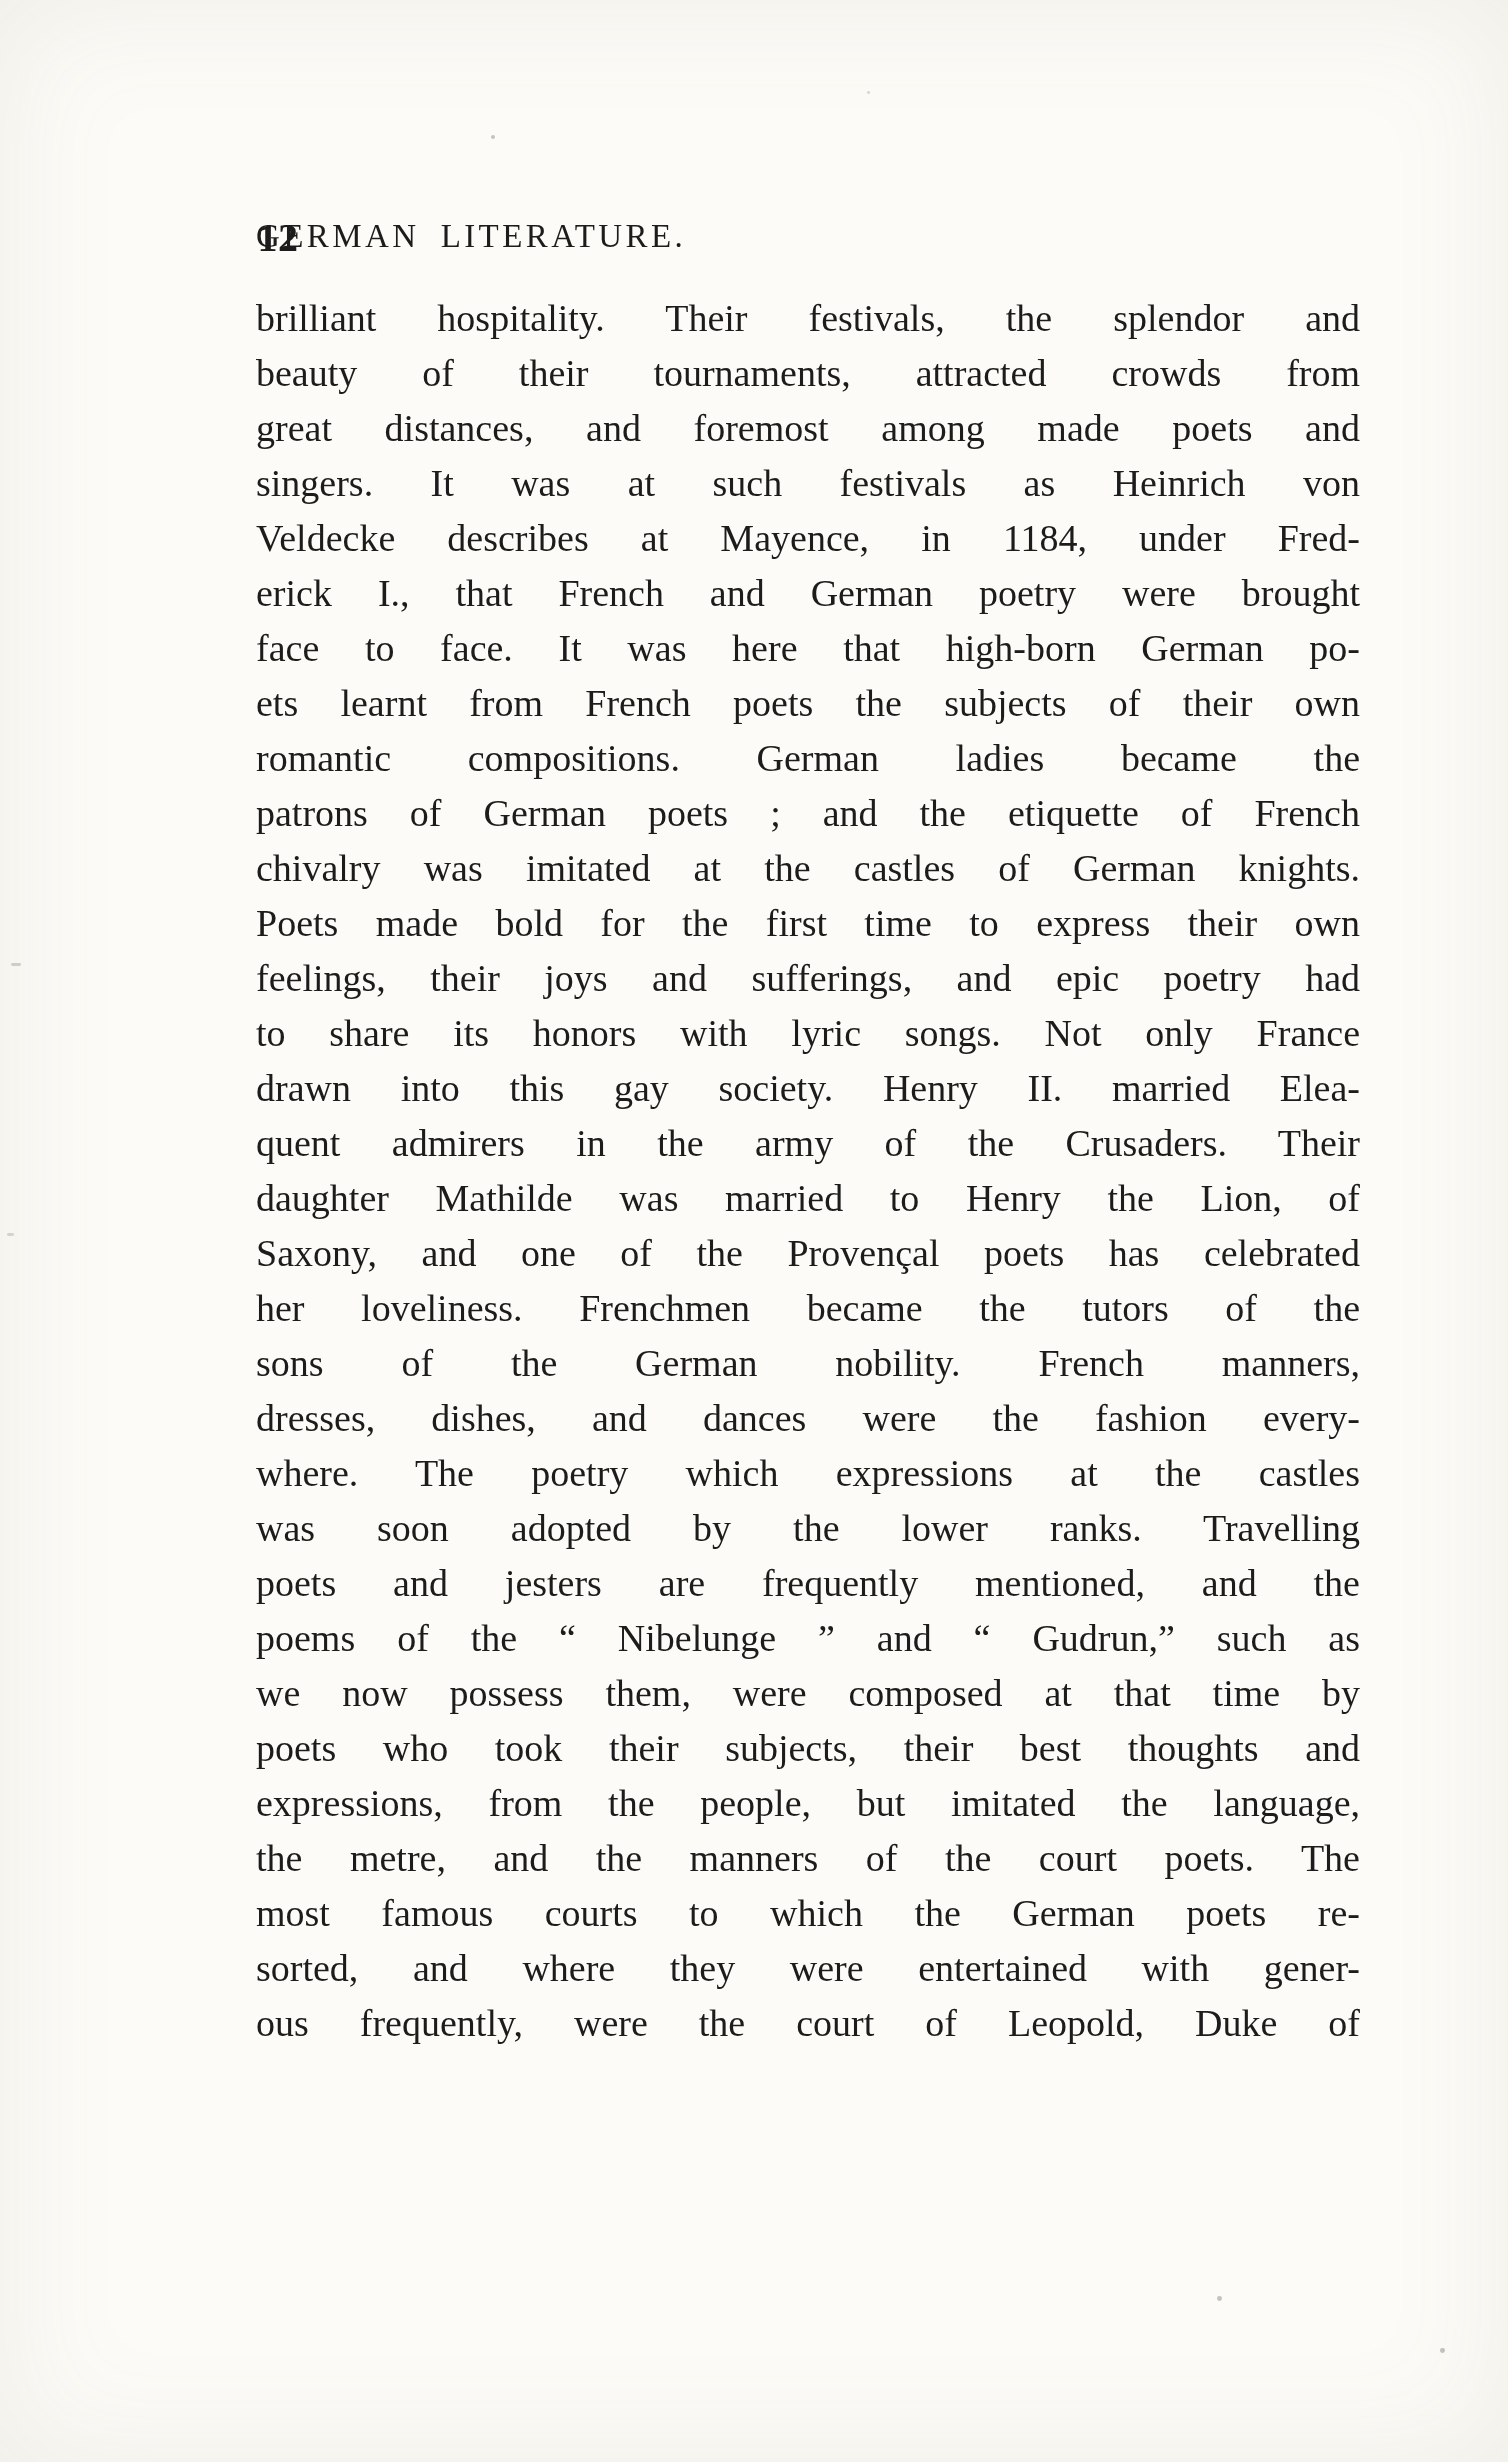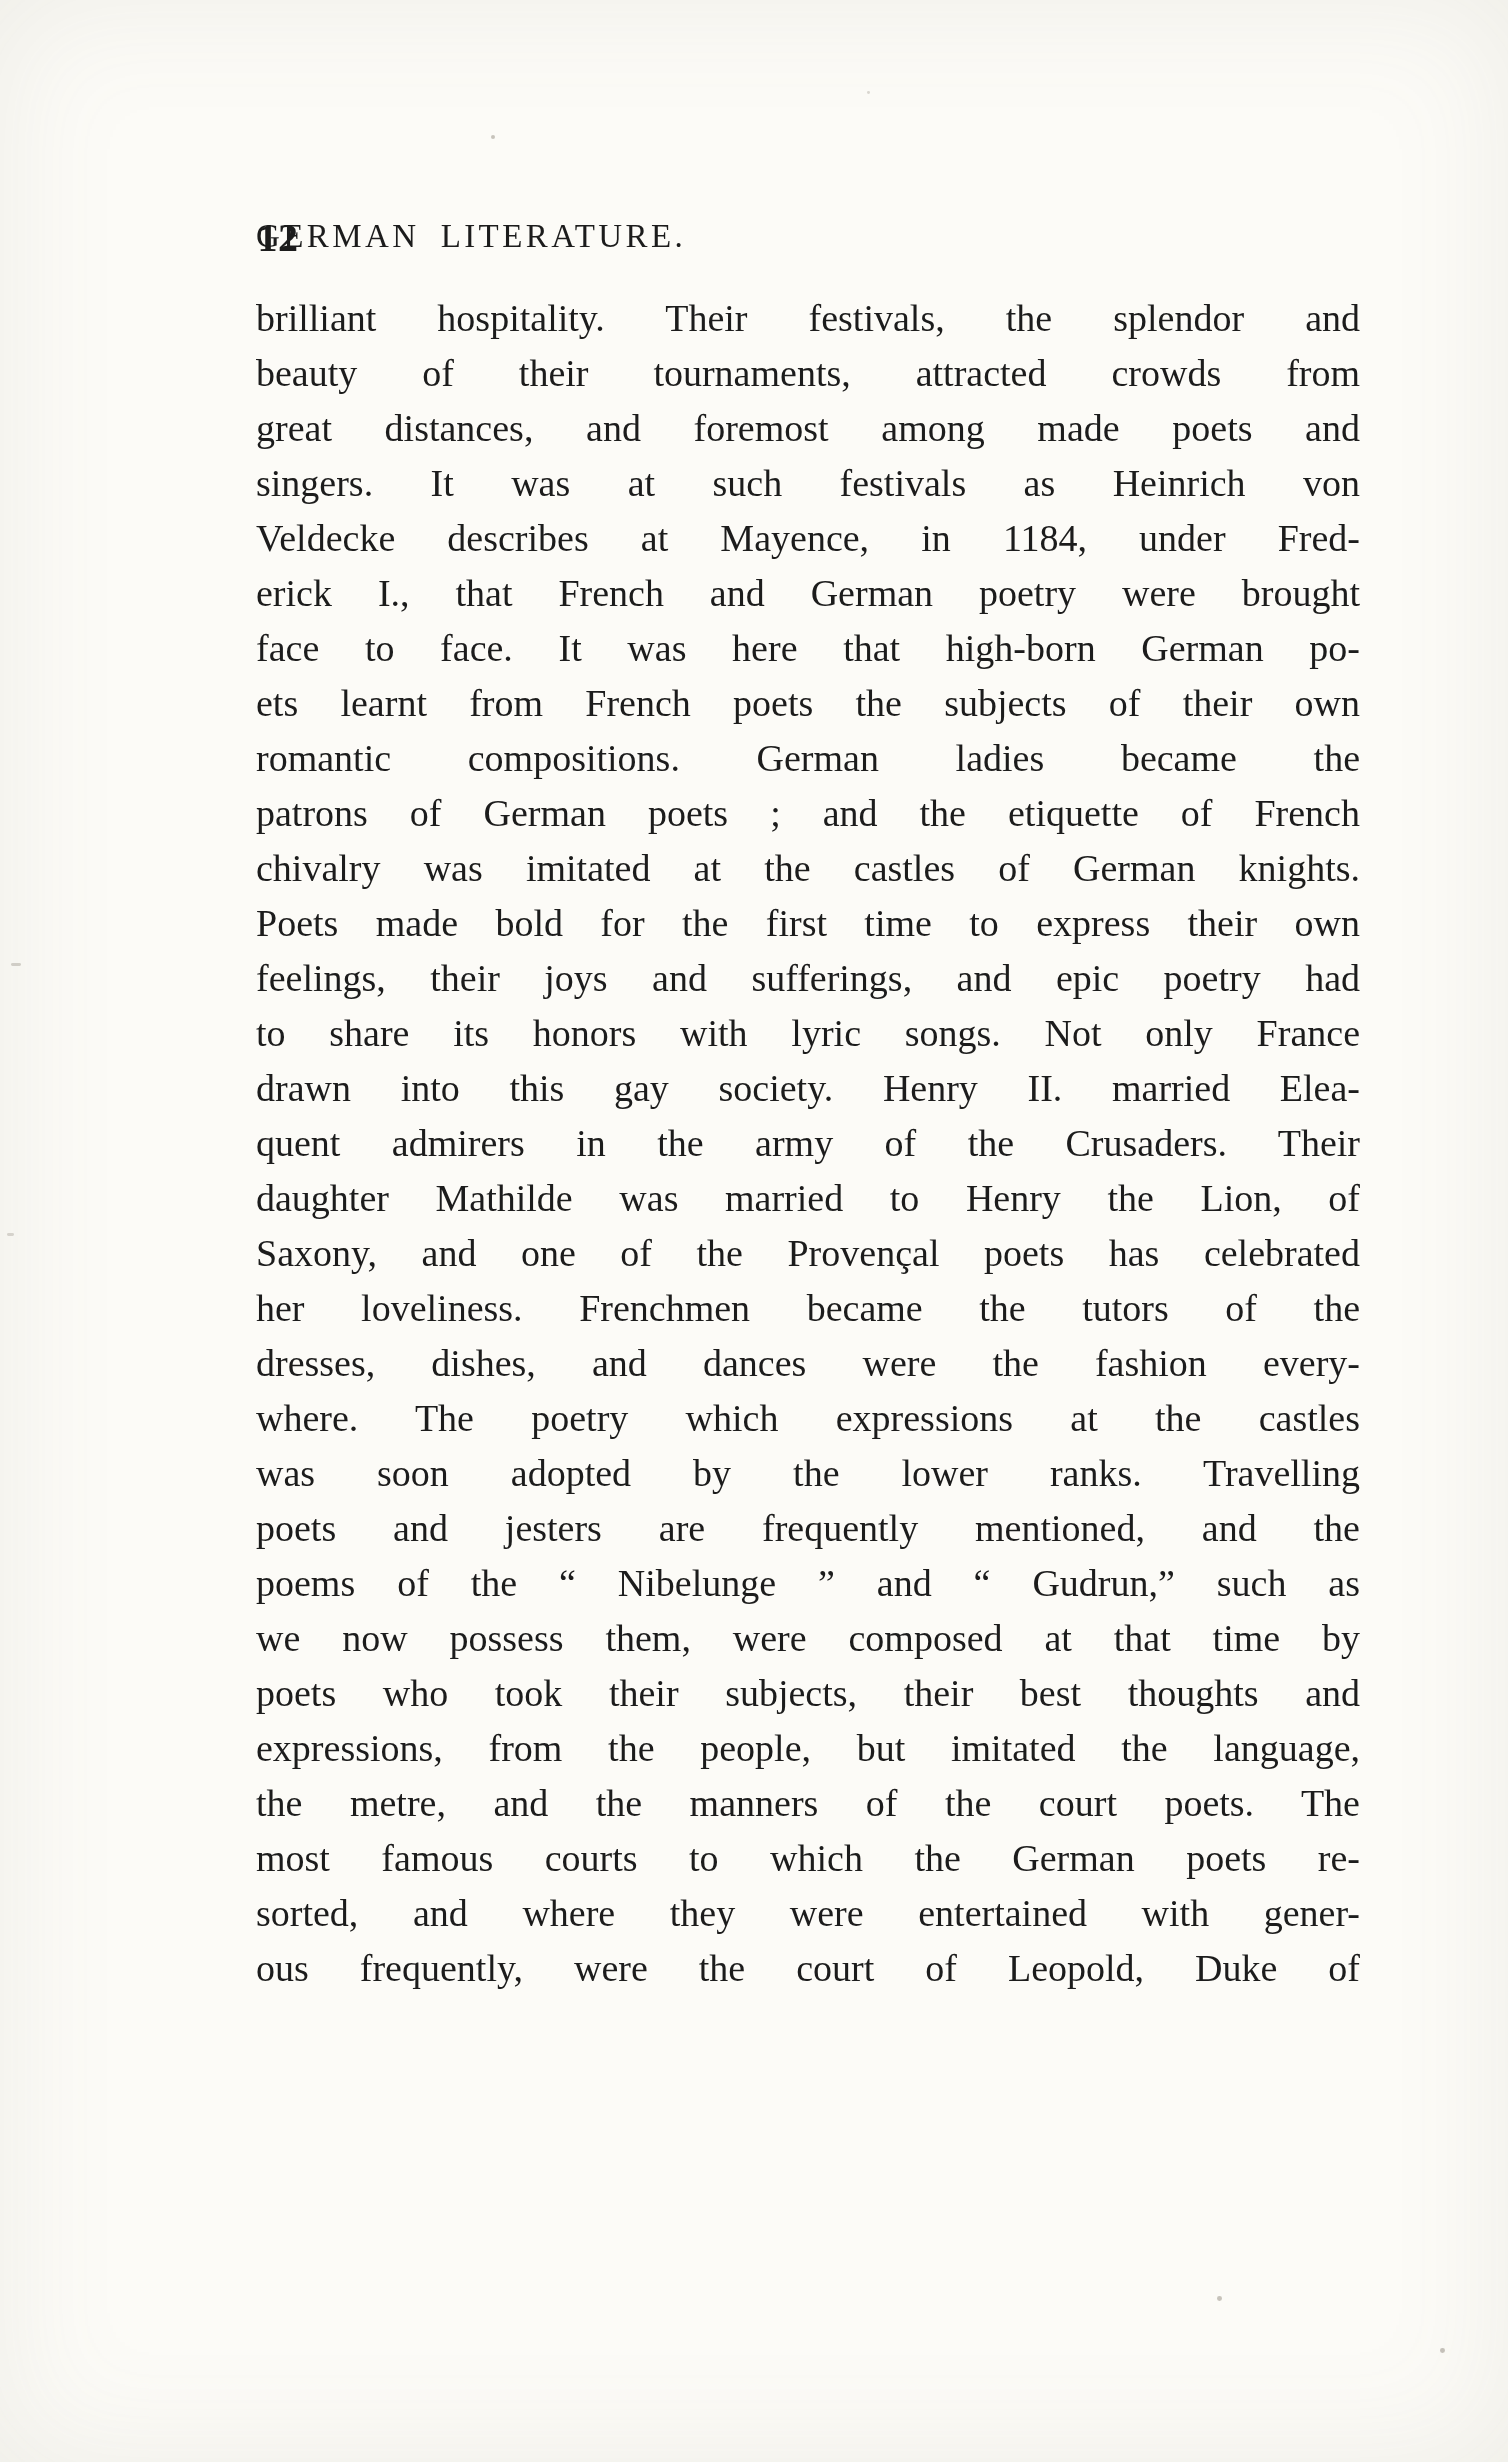--- a/index.html
+++ b/index.html
@@ -110,20 +110,21 @@
       <div class="line"><span>patrons of German poets ; and the etiquette of French</span></div>
       <div class="line"><span>chivalry was imitated at the castles of German knights.</span></div>
       <div class="line"><span>Poets made bold for the first time to express their own</span></div>
       <div class="line"><span>feelings, their joys and sufferings, and epic poetry had</span></div>
       <div class="line"><span>to share its honors with lyric songs.  Not only France</span></div>
       <div class="line"><span>drawn into this gay society.  Henry II. married Elea-</span></div>
       <div class="line"><span>quent admirers in the army of the Crusaders.  Their</span></div>
       <div class="line"><span>daughter Mathilde was married to Henry the Lion, of</span></div>
       <div class="line"><span>Saxony, and one of the Provençal poets has celebrated</span></div>
       <div class="line"><span>her loveliness.  Frenchmen became the tutors of the</span></div>
+      <div class="line"><span>sons of the German nobility.  French manners,</span></div>
       <div class="line"><span>dresses, dishes, and dances were the fashion every-</span></div>
       <div class="line"><span>where.  The poetry which expressions at the castles</span></div>
       <div class="line"><span>was soon adopted by the lower ranks.  Travelling</span></div>
       <div class="line"><span>poets and jesters are frequently mentioned, and the</span></div>
       <div class="line"><span>poems of the “ Nibelunge ” and “ Gudrun,” such as</span></div>
       <div class="line"><span>we now possess them, were composed at that time by</span></div>
       <div class="line"><span>poets who took their subjects, their best thoughts and</span></div>
       <div class="line"><span>expressions, from the people, but imitated the language,</span></div>
       <div class="line"><span>the metre, and the manners of the court poets.  The</span></div>
       <div class="line"><span>most famous courts to which the German poets re-</span></div>

